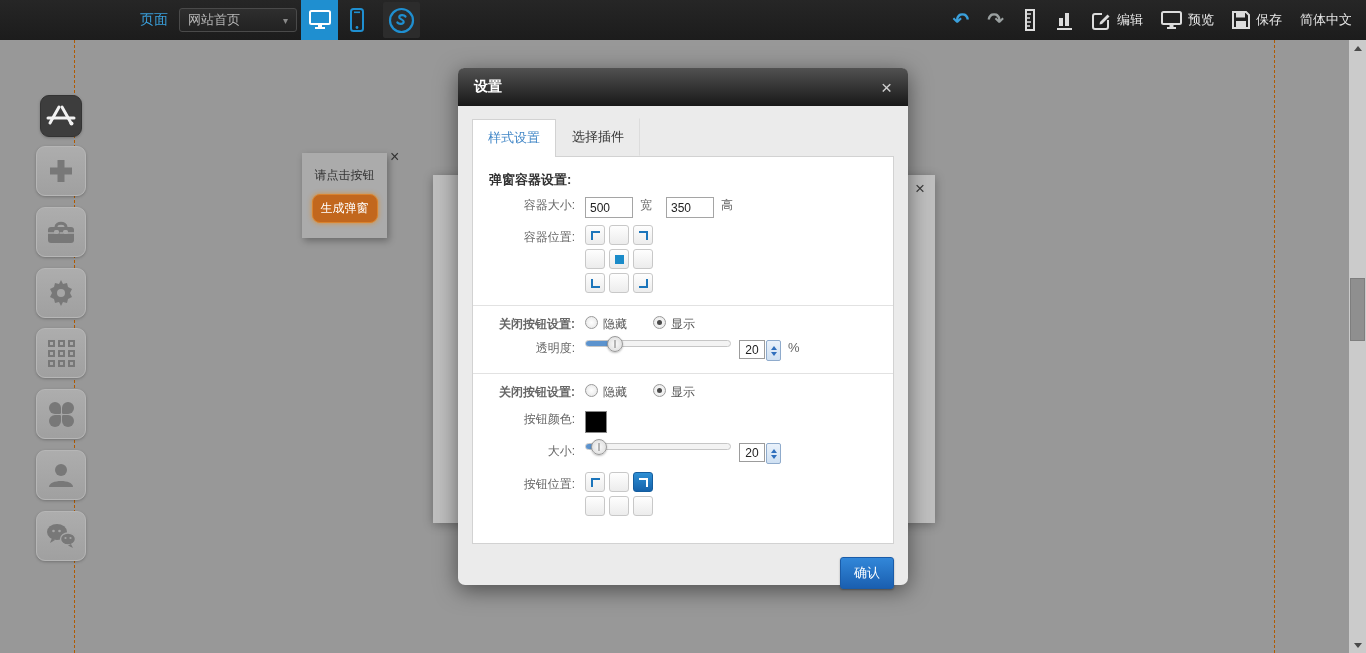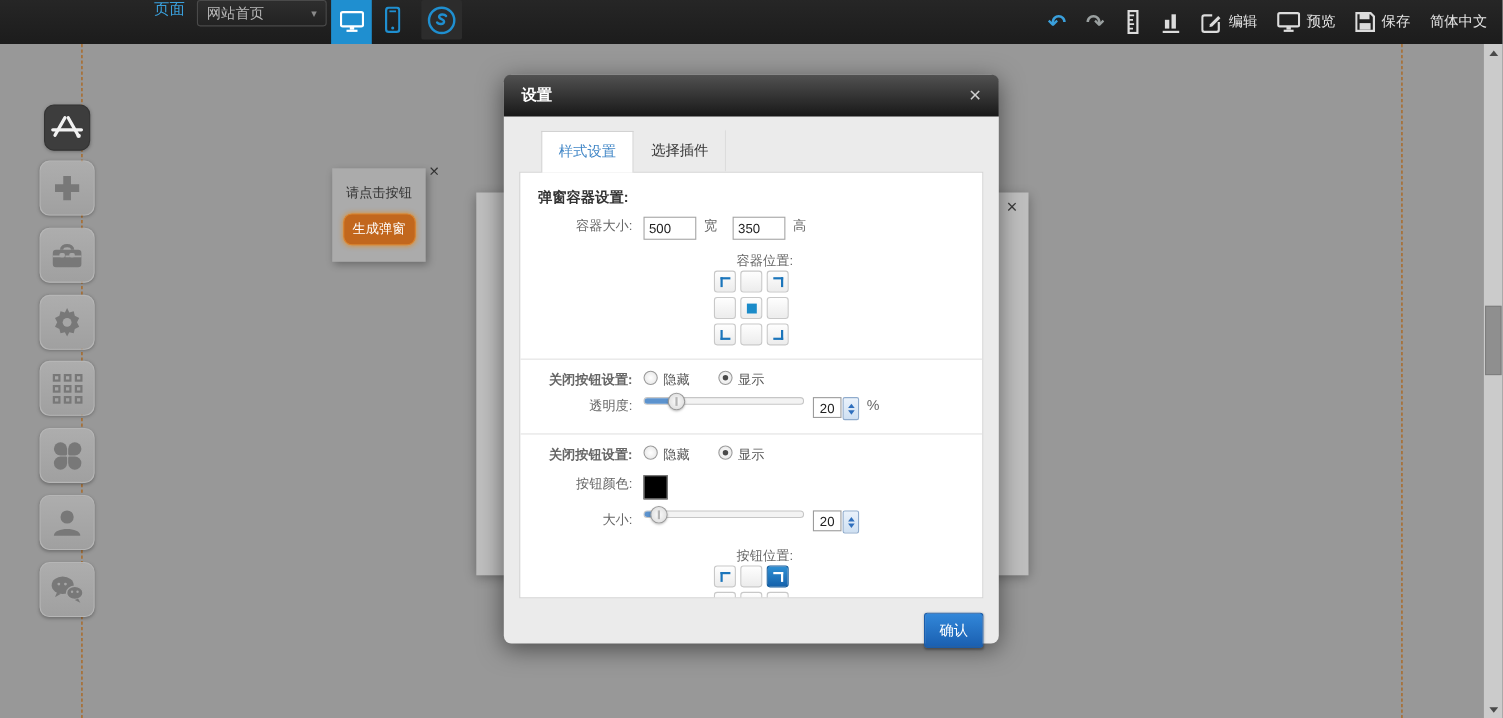--- a/index.html
+++ b/index.html
@@ -2,21 +2,21 @@
 <html><head>
 <meta charset="utf-8">
 <style>
   * { margin:0; padding:0; box-sizing:border-box; }
   html,body { width:1366px; height:653px; overflow:hidden; }
   body { font-family:"Liberation Sans","DejaVu Sans",sans-serif; position:relative; background:#989898; }
 
   
   .topbar { position:absolute; left:0; top:0; width:1366px; height:40px;
             background:linear-gradient(#262626,#1c1c1c); z-index:50; }
-  .tb-left { position:absolute; left:140px; top:0; height:40px; display:flex; }
+  .tb-left { position:absolute; left:140px; top:0; height:40px; display:flex; align-items:center; }
   .page-label { color:#3aa0dc; font-size:14px; margin-right:11px; }
   .page-select { width:118px; height:24px; background:linear-gradient(#2e2e2e,#222);
                  border:1px solid #4a4a4a; border-radius:3px; color:#b8b8b8; font-size:13px;
                  display:flex; align-items:center; padding:0 8px; justify-content:space-between; }
   .page-select .caret { color:#8a8a8a; font-size:10px; }
   .dev-btn { width:37px; height:36px; margin-top:0; display:flex; align-items:center; justify-content:center; }
   .dev-desktop { background:#1f8fd0; margin-left:4px; height:40px; }
   .dev-circle { background:#2c2c2c; margin-left:8px; height:36px; border-radius:2px; }
   .tb-right { position:absolute; right:14px; top:0; height:40px; display:flex; align-items:center; gap:18px; }
   .tb-item { display:flex; align-items:center; gap:6px; color:#e6e6e6; font-size:13px; }
@@ -65,28 +65,28 @@
   .sb-thumb { position:absolute; left:1px; top:238px; width:15px; height:63px; background:#8f8f8f; border:1px solid #7e7e7e; }
 
   
   .modal { position:absolute; left:458px; top:68px; width:450px; height:517px; background:#ebebeb;
            border-radius:7px; box-shadow:0 5px 22px rgba(0,0,0,.5); z-index:60; }
   .modal-header { height:38px; background:linear-gradient(#515151,#181818); border-radius:6px 6px 0 0;
                   display:flex; align-items:center; padding:0 16px; }
   .modal-title { color:#fff; font-size:14px; font-weight:bold; }
   .modal-close { margin-left:auto; color:#cfcfcf; font-size:19px; line-height:19px; }
   .modal-body { padding:12px 14px 0 14px; }
-  .tabs { display:flex;margin-left:20px; }
+  .tabs { display:flex; }
   .tab { font-size:13px; padding:9px 15px; border:1px solid transparent; }
   .tab.active { background:#fff; color:#4287c7; border:1px solid #d2d2d2; border-bottom:none; position:relative; top:1px; }
   .tab.inactive { color:#333; border-right:1px solid #dcdcdc; }
   .content { background:#fff; border:1px solid #d2d2d2; height:388px; overflow:hidden; padding:10px 16px 0 16px; }
   .sec-title { font-size:13px; font-weight:bold; color:#333; margin:4px 0 8px 0; }
   .row { display:flex; align-items:flex-start; margin-bottom:7px; }
-  .row-top { align-items:center;flex-direction:column; }
+  .row-top { align-items:flex-start; }
   .lbl { width:96px; text-align:right; color:#666; font-size:12px; padding-right:10px; flex:none; }
   .sep { border-top:1px solid #e2e2e2; margin:12px -16px 10px -16px; }
 
   .txt-input { width:48px; height:21px; border:1px solid #a5a5a5; font-size:12px; padding:0 4px;
                font-family:"Liberation Sans",sans-serif; color:#222; }
   .unit { color:#666; font-size:12px; margin:0 14px 0 7px; }
 
   .posgrid { display:grid; grid-template-columns:repeat(3,20px); grid-template-rows:repeat(3,20px); gap:4px; }
   .cell { background:linear-gradient(#fefefe,#ececec); border:1px solid #c8c8c8; border-radius:3px;
           display:flex; align-items:center; justify-content:center; }

